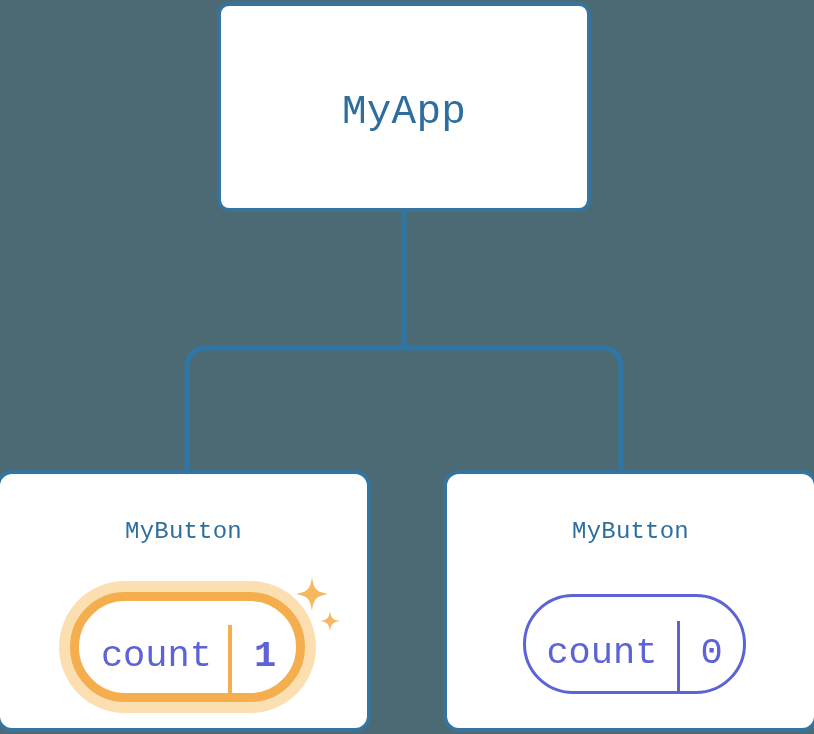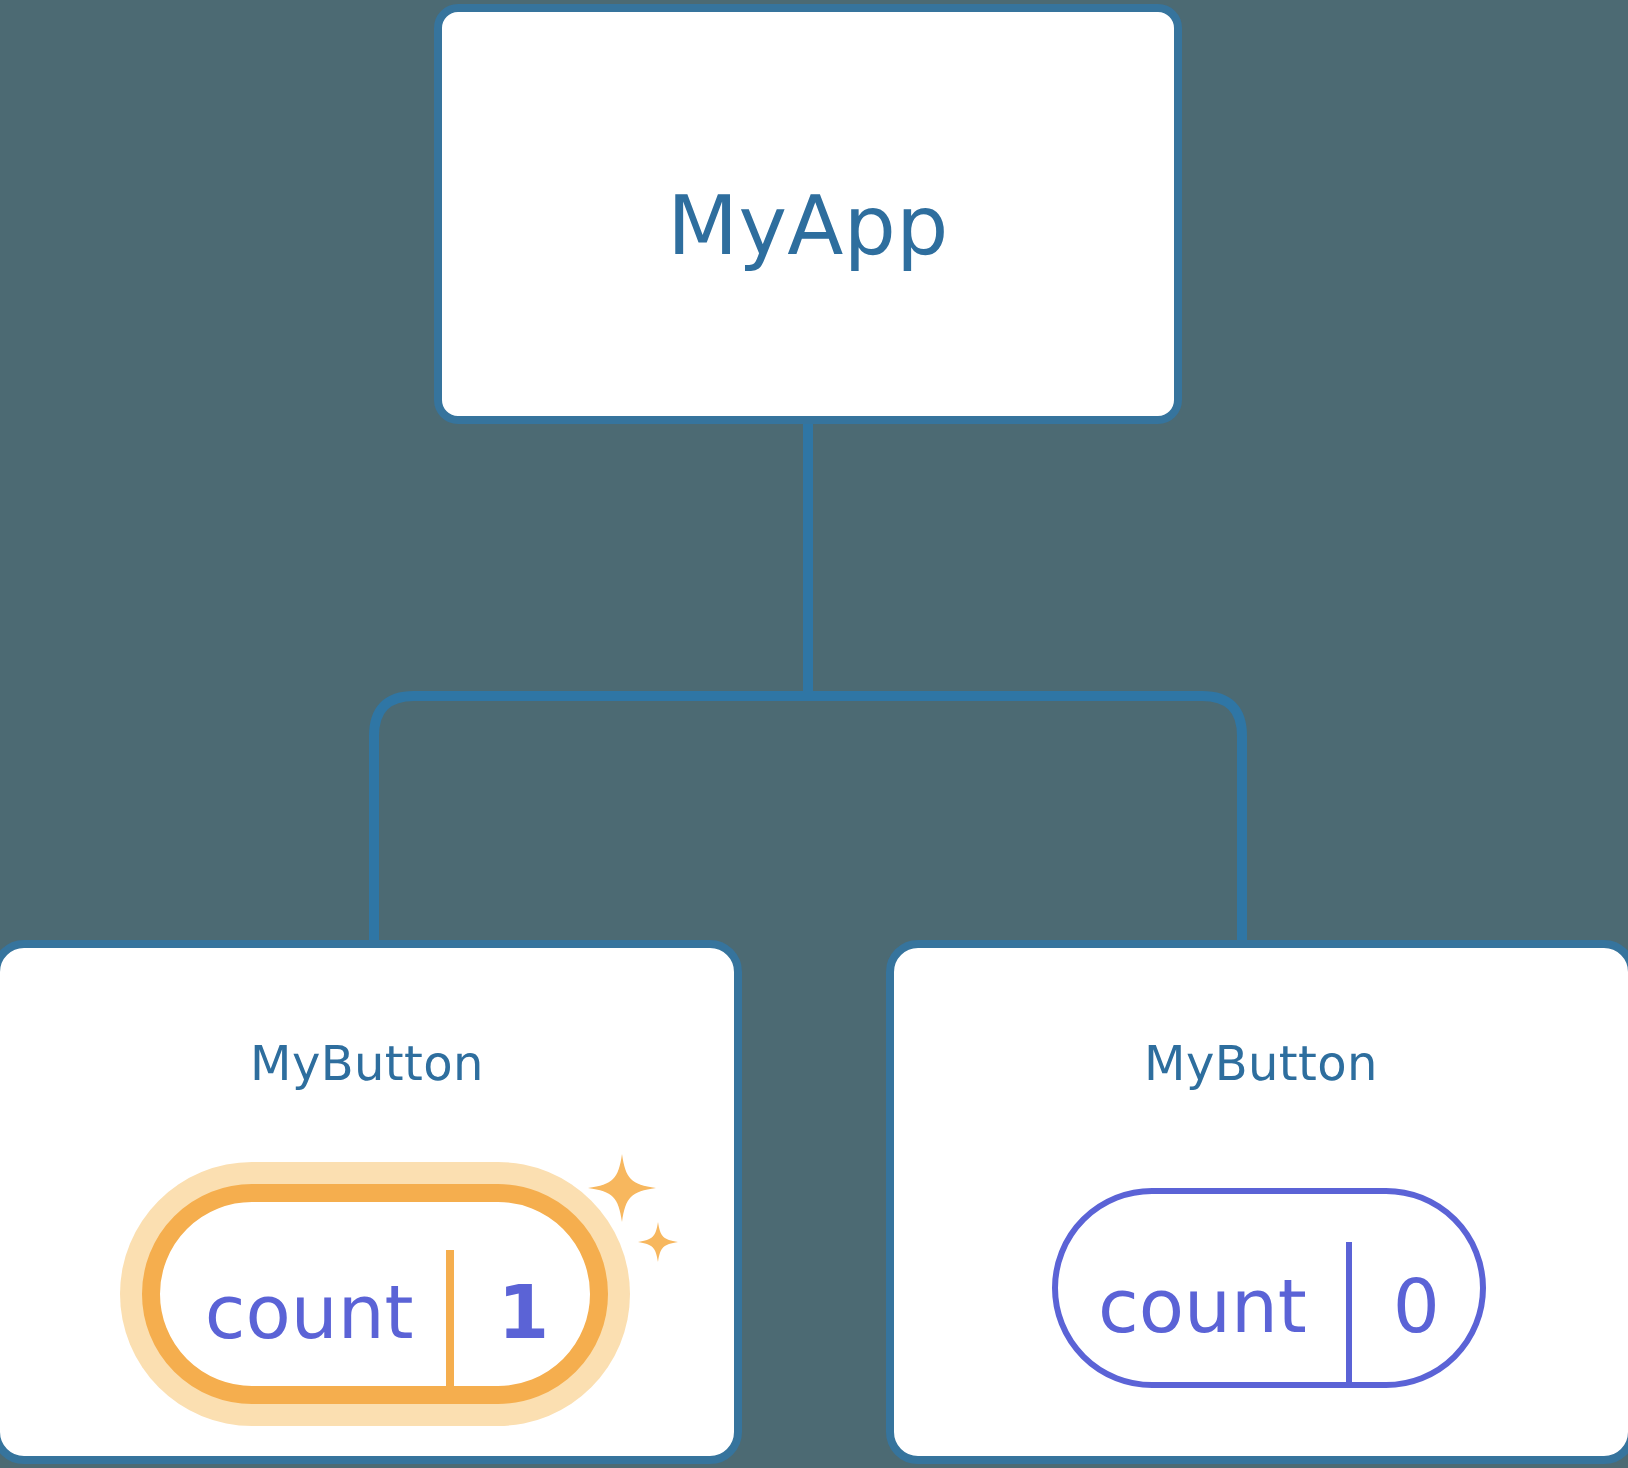--- a/index.html
+++ b/index.html
@@ -11,20 +11,21 @@
     width: 814px;
     height: 734px;
     background: #4c6a73;
     font-family: "DejaVu Sans", "Liberation Sans", sans-serif;
     overflow: hidden;
   }
   #stage {
     position: relative;
     width: 814px;
     height: 734px;
+    font-family: Liberation Mono, monospace;
   }
 
   
   #connectors {
     position: absolute;
     left: 0;
     top: 0;
     width: 814px;
     height: 734px;
     pointer-events: none;

